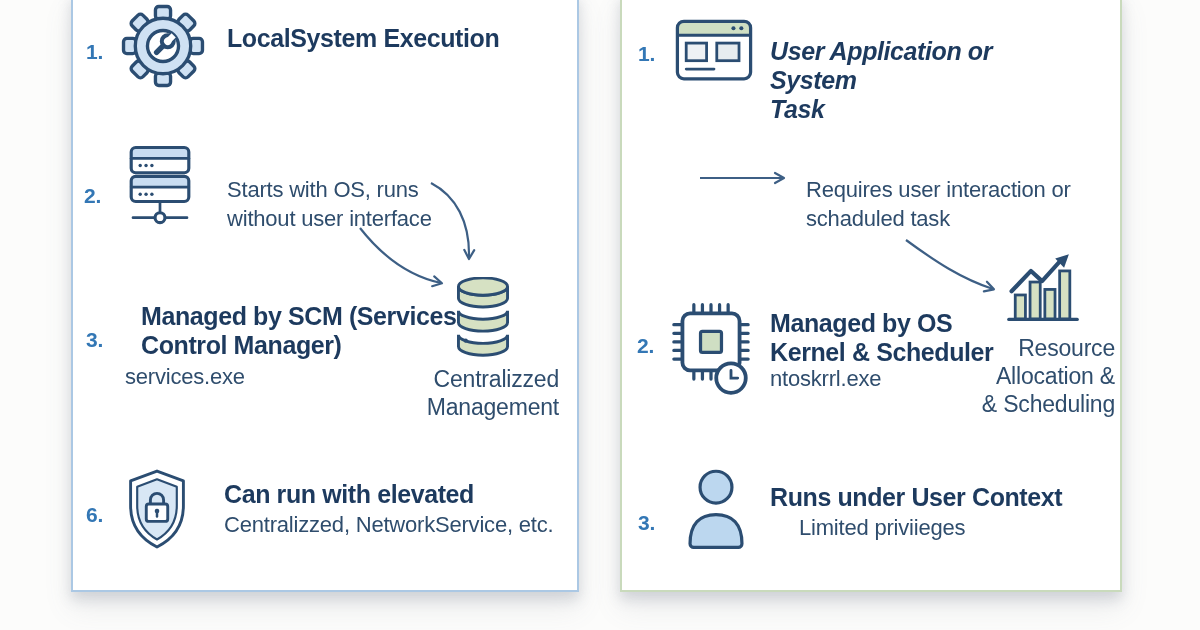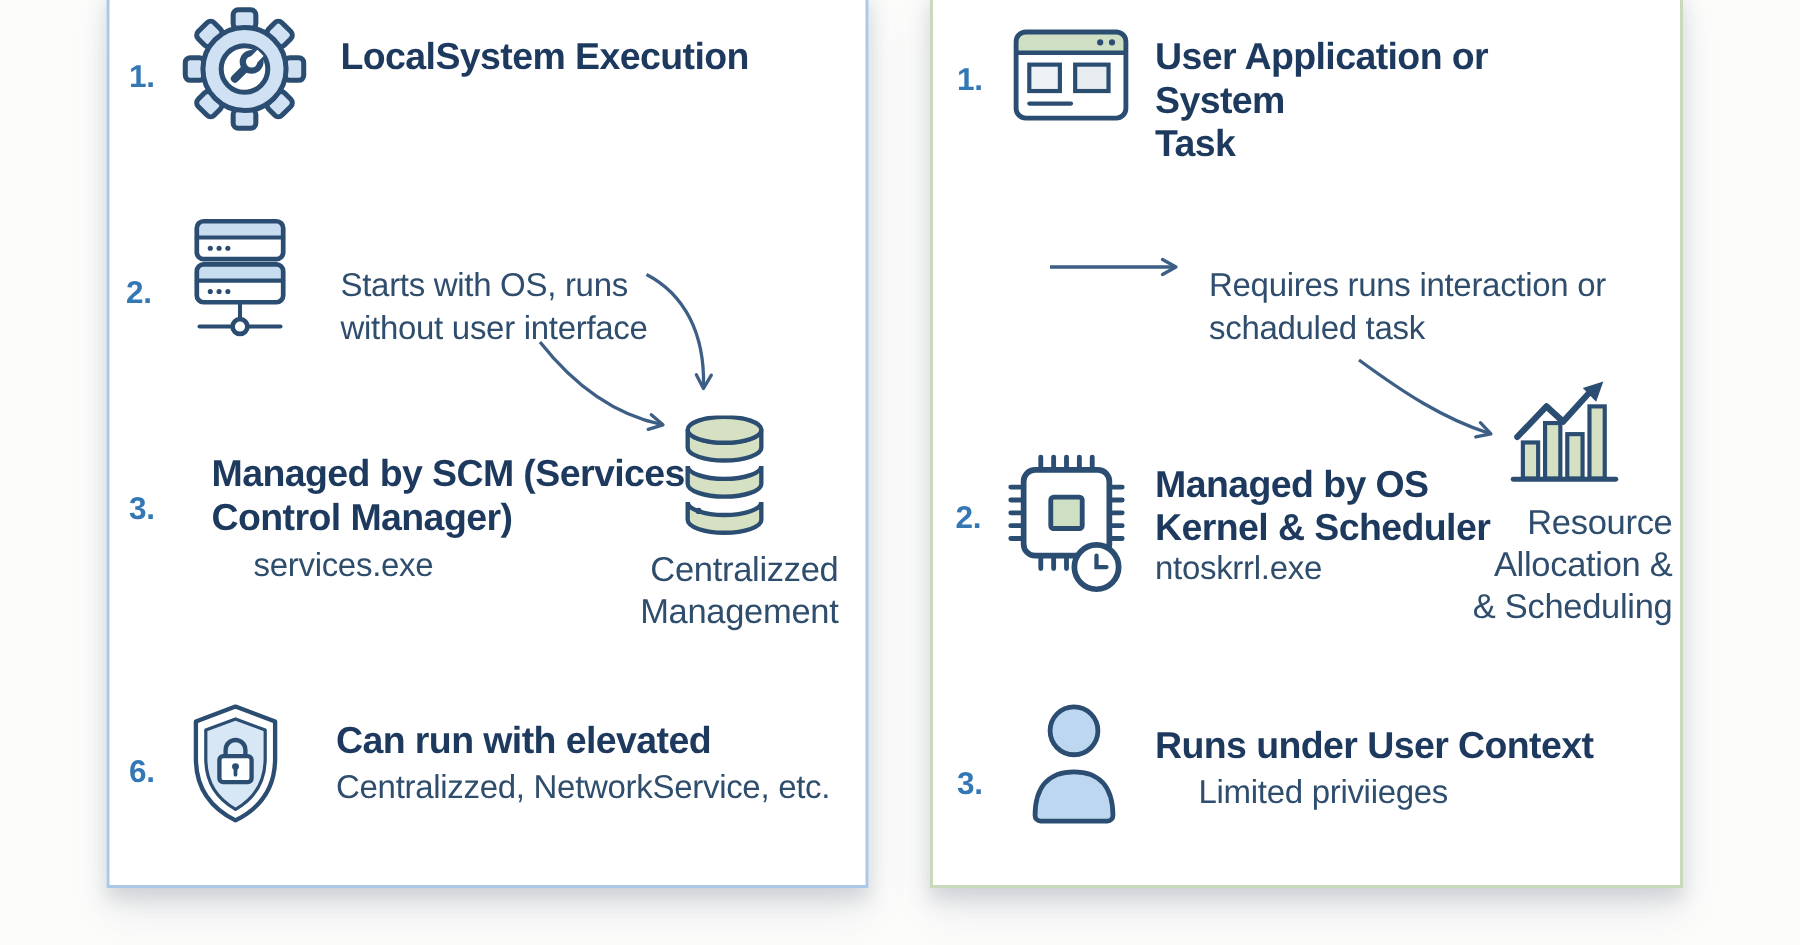--- a/index.html
+++ b/index.html
@@ -41,30 +41,30 @@
   .icon svg{ display:block; width:100%; height:100%; }
   .overlay{ position:absolute; left:0; top:0; pointer-events:none; }
 
   
   .l1n{left:86px; top:40px;}   .l1i{left:121px; top:3px;  width:84px; height:86px;}
   .l1t{left:227px; top:24px; width:330px;}
   .l2n{left:84px; top:184px;}  .l2i{left:124px; top:143px; width:72px; height:90px;}
   .l2t{left:227px; top:156px; width:240px;}
   .l3n{left:86px; top:328px;}
   .l3t{left:125px; top:302px; width:320px;margin-left:16px;}
-  .l3s{left:125px; top:364px;margin-left:44px;}
+  .l3s{left:125px; top:364px;}
   .ldbi{left:452px; top:277px; width:62px; height:80px;}
   .ldbl{left:419px; top:365px; width:140px;}
   .l4n{left:86px; top:503px;}  .l4i{left:124px; top:462px; width:66px; height:94px;}
   .l4t{left:224px; top:480px; width:330px;}
   .l4s{left:224px; top:512px;}
 
   
   .r1n{left:638px; top:42px;}  .r1i{left:675px; top:19px; width:78px; height:63px;}
-  .r1t{left:770px; top:24px; width:310px;}
+  .r1t{left:770px; top:37px; width:310px;font-style:italic;}
   .rat{left:806px; top:156px; width:300px;}
   .r2n{left:637px; top:334px;} .r2i{left:671px; top:301px; width:80px; height:97px;}
   .r2t{left:770px; top:309px; width:240px;}
   .r2s{left:770px; top:366px;text-align:right;}
   .rchi{left:1006px; top:252px; width:74px; height:73px;}
   .rchl{left:975px; top:334px; width:140px;}
   .r3n{left:638px; top:511px;} .r3i{left:683px; top:469px; width:66px; height:82px;}
   .r3t{left:770px; top:483px; width:320px;}
   .r3s{left:770px; top:515px;margin-left:29px;}
 </style>
@@ -169,21 +169,21 @@
       <circle cx="63" cy="10" r="2.2" fill="#2b4d72"></circle>
         <circle cx="71.5" cy="10" r="2.2" fill="#2b4d72"></circle>
       <rect x="12" y="26" width="22" height="19" fill="#eef1f4" stroke="#2b4d72" stroke-width="3"></rect>
       <rect x="45" y="26" width="24" height="19" fill="#e7ecef" stroke="#2b4d72" stroke-width="3"></rect>
       <path d="M12 54 H42" stroke="#2b4d72" stroke-width="3" stroke-linecap="round"></path>
     </svg>
   </div>
   <div class="title r1t">User Application or System
 Task</div>
 
-  <div class="body-text rat">Requires runs interaction or
+  <div class="body-text rat">Requires user interaction or
 schaduled task</div>
 
   <div class="num r2n">2.</div>
   <div class="icon r2i">
     <svg viewBox="0 0 84 100">
       <g stroke="#2b4d72" stroke-width="3.4" stroke-linecap="round">
         <path d="M24 3 V12 M33 3 V12 M42 3 V12 M51 3 V12 M60 3 V12"></path>
         <path d="M3 24 H12 M3 33 H12 M3 42 H12 M3 51 H12 M3 60 H12"></path>
         <path d="M72 24 H81 M72 33 H81 M72 42 H81 M72 51 H81 M72 60 H81"></path>
         <path d="M24 72 V81 M33 72 V81 M42 72 V81"></path>

